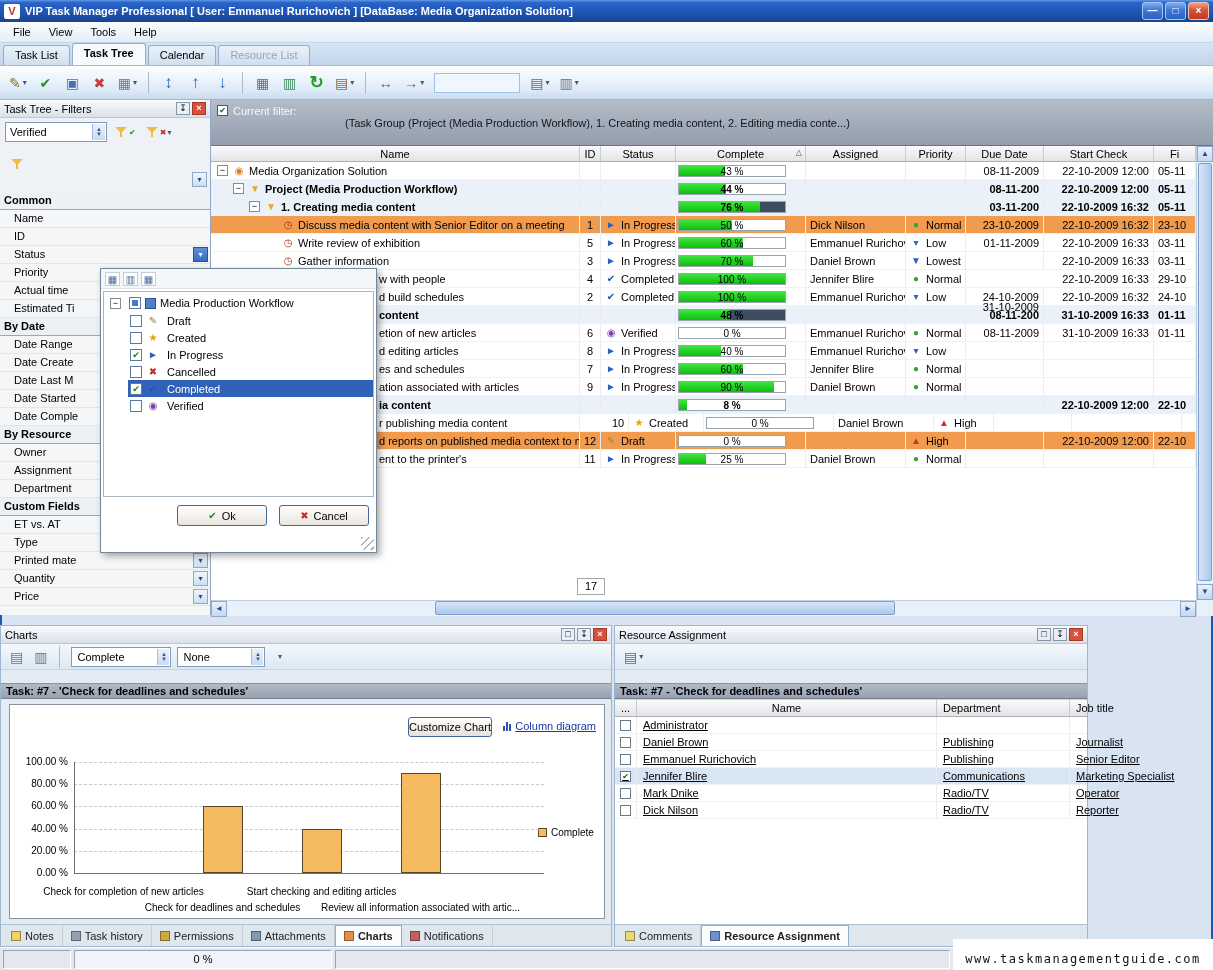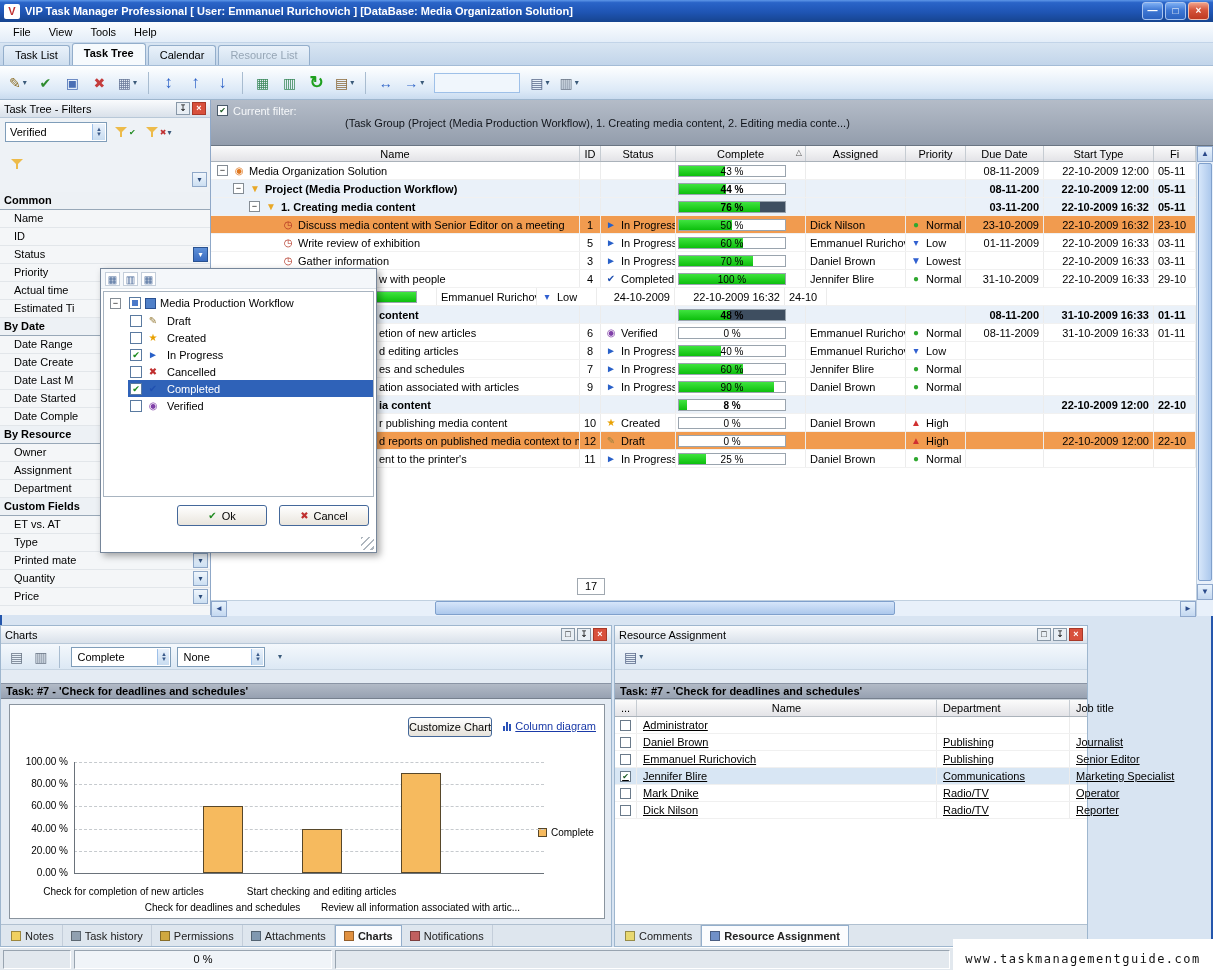--- a/index.html
+++ b/index.html
@@ -368,21 +368,21 @@
         <div class="gh" style="width: 100px;">
           <span>Assigned</span>
         </div>
         <div class="gh" style="width: 60px;">
           <span>Priority</span>
         </div>
         <div class="gh" style="width: 78px;">
           <span>Due Date</span>
         </div>
         <div class="gh" style="width: 110px;">
-          <span>Start Type</span>
+          <span>Start Check</span>
         </div>
         <div class="gh" style="width: 42px;">
           <span>Fi</span>
         </div>
       </div>
     <div class="gbody">
         <div class="grow">
           <div class="gc name" style="width: 369px; padding-left: 6px;">
             <span class="expand">−</span>
             <span class="gicon" style="color: rgb(224, 120, 32);">◉</span>
@@ -533,25 +533,28 @@
             <div class="pbar">
               <span class="pfill" style="width: 100%;"></span>
               <span class="plab">100 %</span>
             </div>
           </div>
           <div class="gc assigned" style="width: 100px;">Jennifer Blire</div>
           <div class="gc prio" style="width: 60px;">
             <span class="gicon" style="color: rgb(47, 168, 47);">●</span>
             <span>Normal</span>
           </div>
-          <div class="gc right" style="width: 78px;">31-10-2009</div>
+          <div class="gc right" style="width: 78px; margin-top: 28px;">31-10-2009</div>
           <div class="gc right" style="width: 110px;">22-10-2009 16:33</div>
           <div class="gc fin" style="width: 42px;">29-10</div>
         </div>
         <div class="grow">
+          <div class="gc name" style="width: 369px; padding-left: 168px;">
+            <span>d build schedules</span>
+          </div>
           <div class="gc id" style="width: 21px;">2</div>
           <div class="gc status" style="width: 75px;">
             <span class="gicon" style="color: rgb(32, 80, 176);">✔</span>
             <span>Completed</span>
           </div>
           <div class="gc comp" style="width: 130px;">
             <div class="pbar">
               <span class="pfill" style="width: 100%;"></span>
               <span class="plab">100 %</span>
             </div>
@@ -694,21 +697,21 @@
           <div class="gc assigned" style="width: 100px;"></div>
           <div class="gc prio" style="width: 60px;"></div>
           <div class="gc right" style="width: 78px;"></div>
           <div class="gc right" style="width: 110px;">22-10-2009 12:00</div>
           <div class="gc fin" style="width: 42px;">22-10</div>
         </div>
         <div class="grow">
           <div class="gc name" style="width: 369px; padding-left: 168px;">
             <span>r publishing media content</span>
           </div>
-          <div class="gc id" style="width: 21px;">10</div>
+          <div class="gc id" style="width: 21px; margin-left: 28px;">10</div>
           <div class="gc status" style="width: 75px;">
             <span class="gicon" style="color: rgb(232, 160, 0);">★</span>
             <span>Created</span>
           </div>
           <div class="gc comp" style="width: 130px;">
             <div class="pbar">
               <span class="pfill" style="width: 0%;"></span>
               <span class="plab">0 %</span>
             </div>
           </div>

